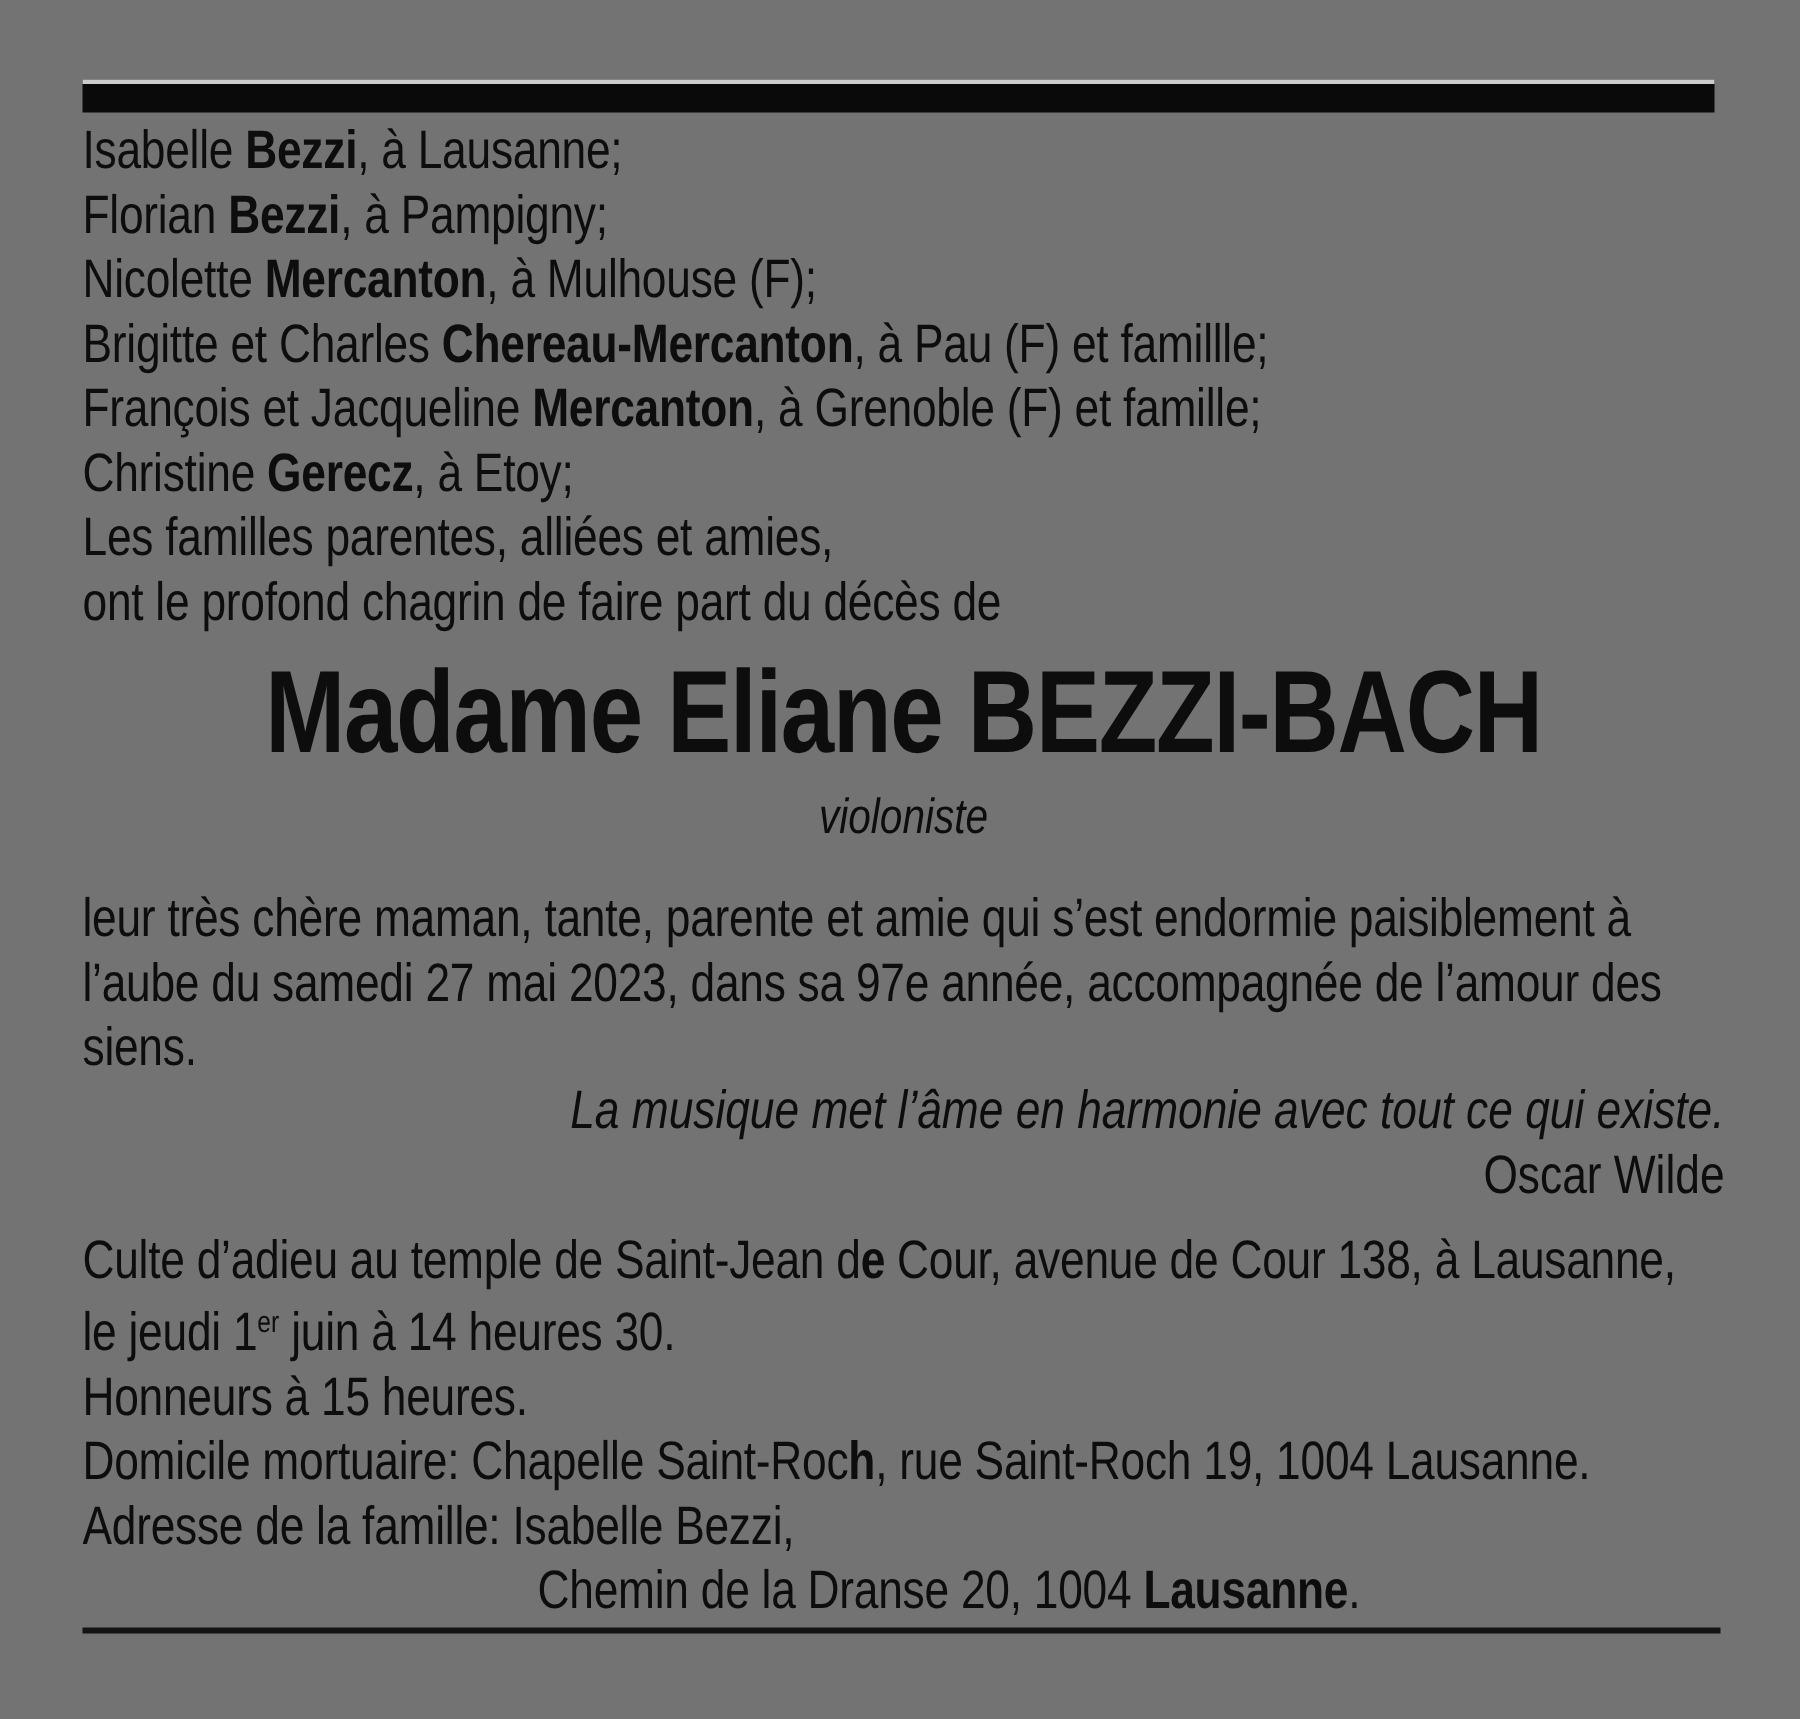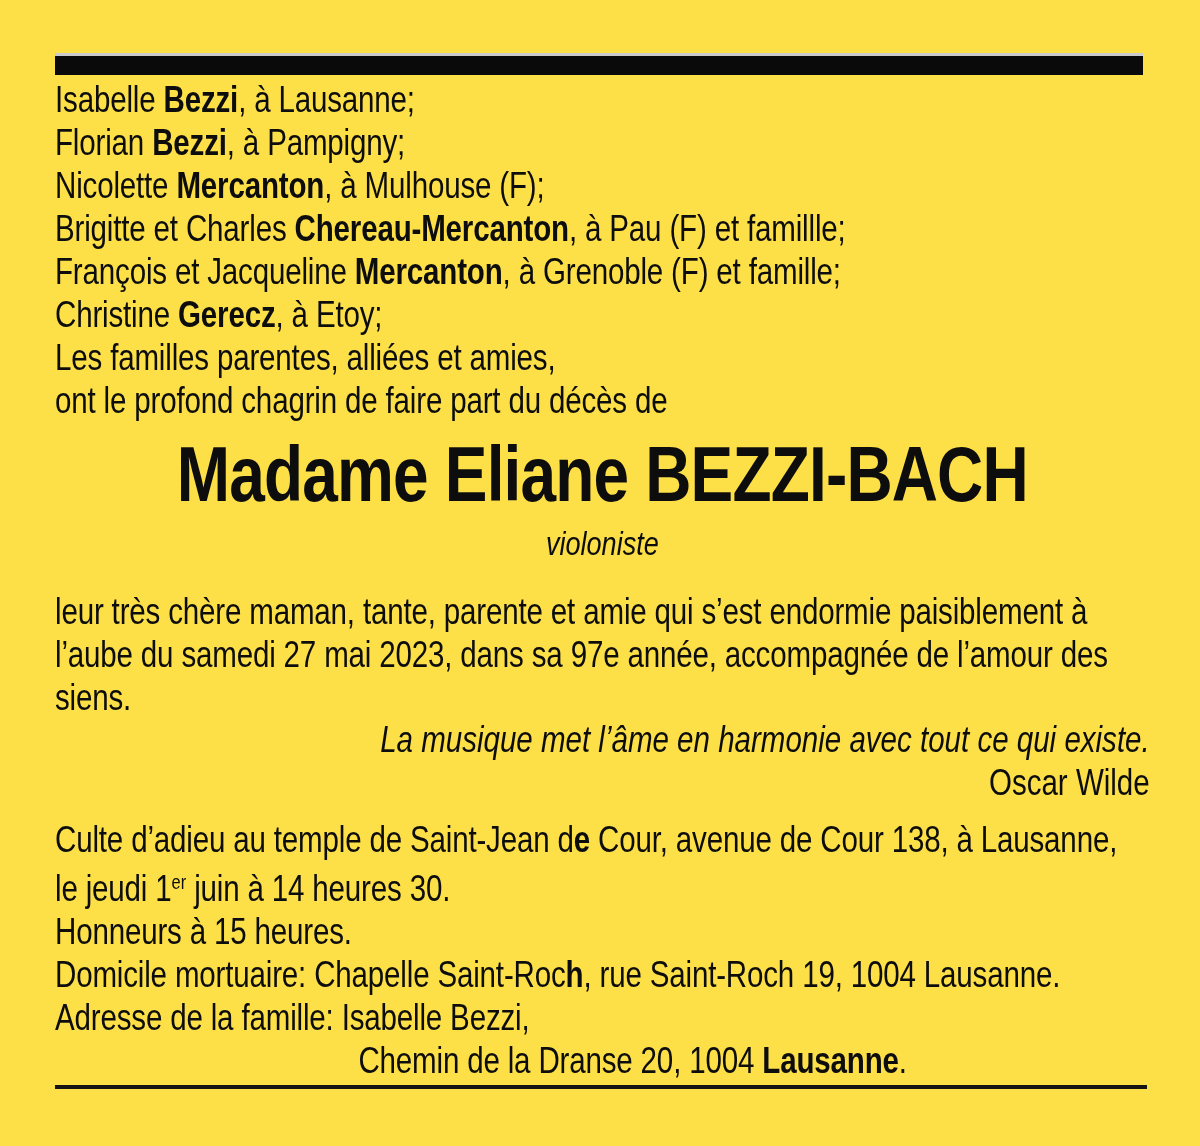--- a/index.html
+++ b/index.html
@@ -1,17 +1,17 @@
 <!DOCTYPE html>
 <html><head>
 <meta charset="utf-8">
 <style>
   html,body { margin:0; padding:0; background:#ffffff; }
   .page {
-    position:relative; width:1200px; height:1146px; background:#fde047;
+    position:relative; width:1200px; height:1146px; background:#737373;
     overflow:hidden; color:#0d0d0d;
     font-family:"Liberation Sans","DejaVu Sans",sans-serif;
   }
   .bar-top {
     position:absolute; left:55px; top:53px; width:1088px; height:22px;
     background:#0a0a0a; border-top:3px solid #cccccc; box-sizing:border-box;
   }
   .bar-bottom {
     position:absolute; left:55px; top:1085px; width:1092px; height:4px;
     background:#141414;

